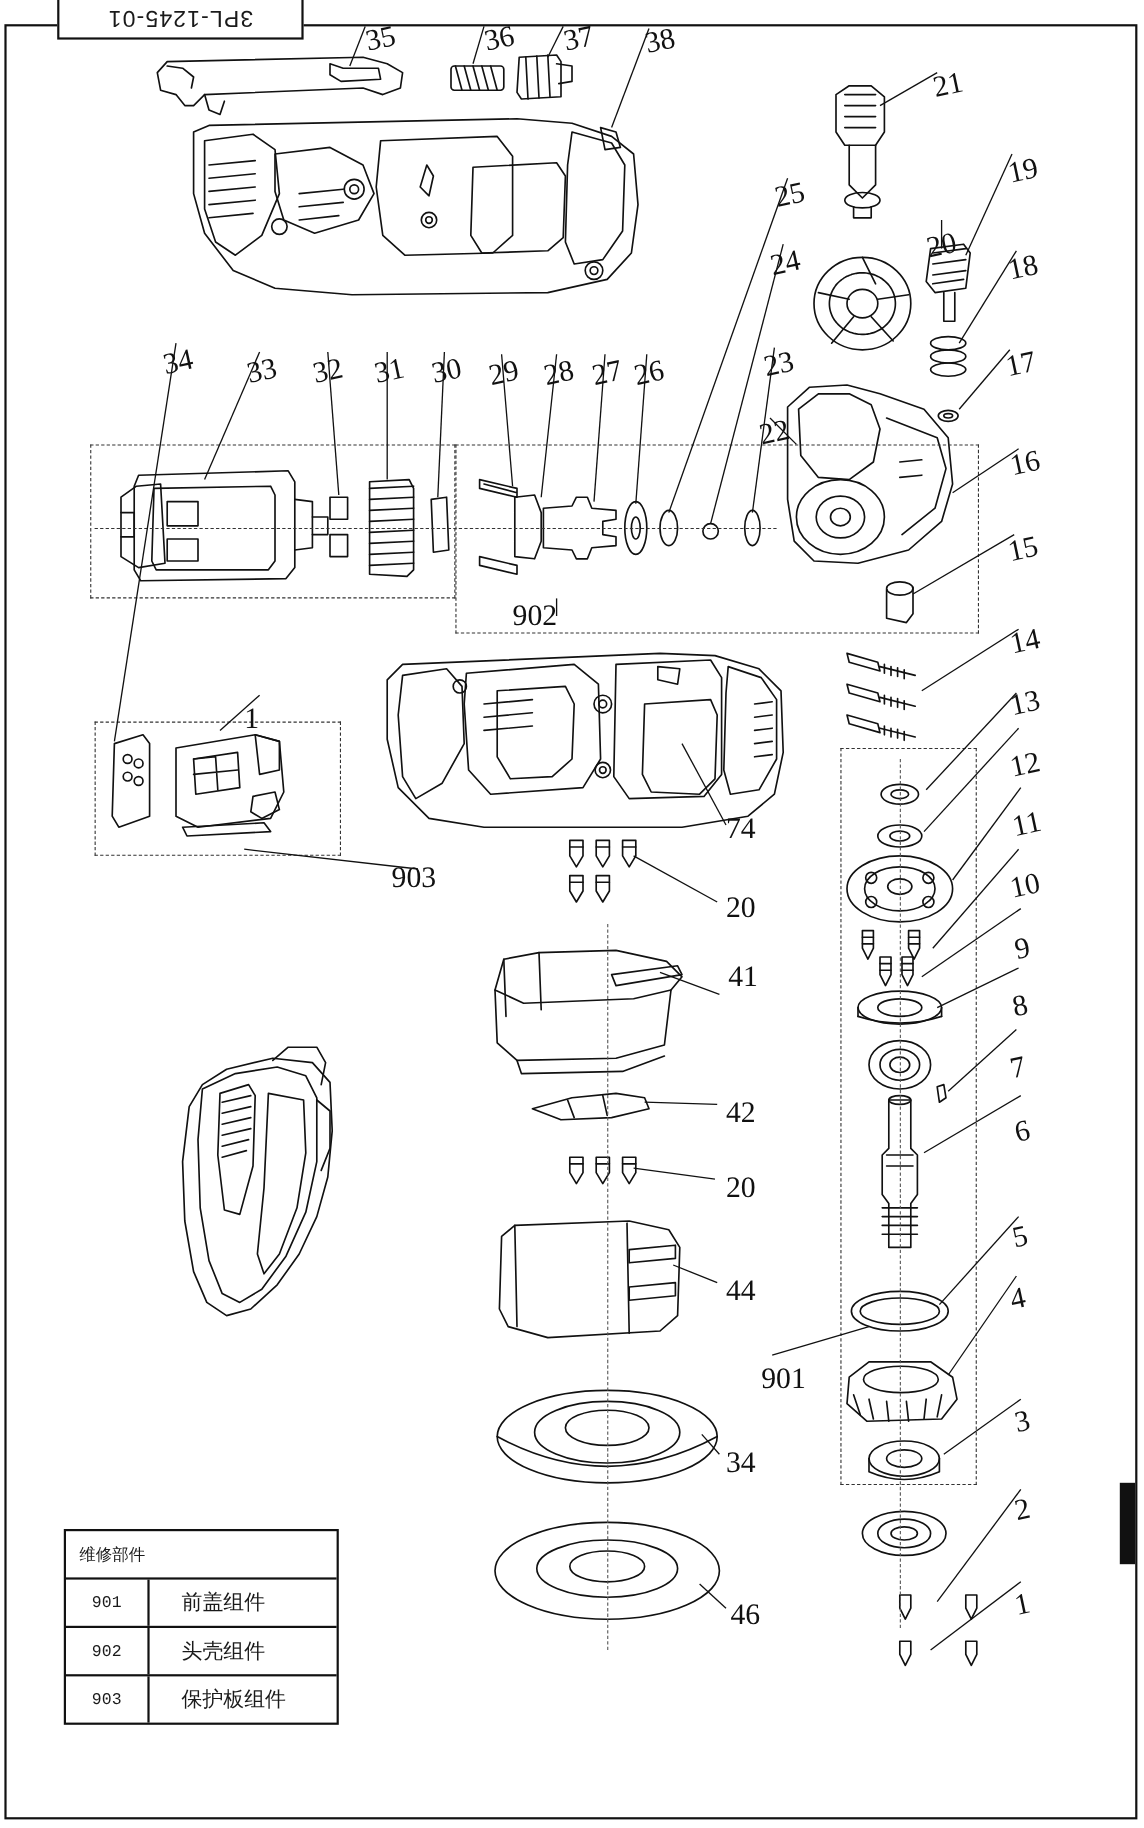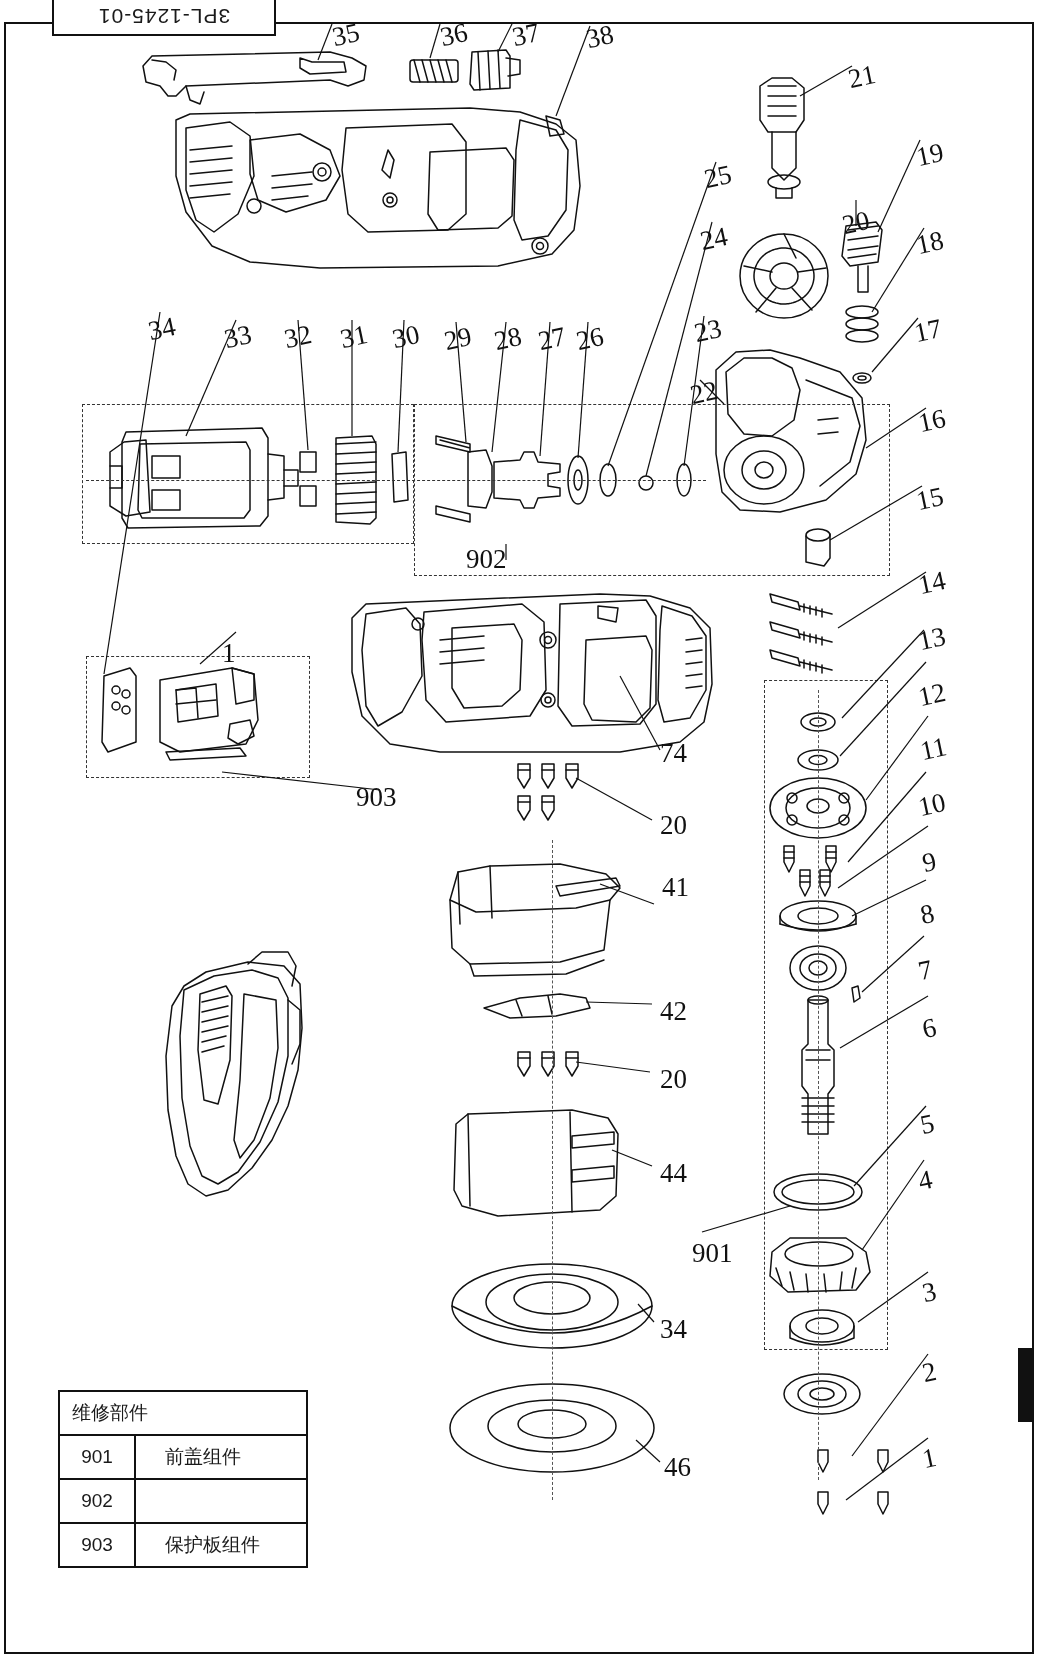--- a/index.html
+++ b/index.html
@@ -17,21 +17,21 @@
   .callout.flat{transform:rotate(0deg);}
   .dashline{position:absolute;border-top:1.4px dashed #333;}
   .dashbox{position:absolute;border:1.4px dashed #333;box-sizing:border-box;}
   .centerline{position:absolute;border-left:1.4px dashed #555;}
   .legend{position:absolute;left:58px;top:1390px;width:250px;border:2px solid #111;
        box-sizing:border-box;background:#fff;}
   .legend .row{display:flex;height:42px;border-bottom:2px solid #111;}
   .legend .row:last-child{border-bottom:none;}
   .legend .row.head{justify-content:flex-start;}
   .legend .c1{width:74px;border-right:2px solid #111;display:flex;align-items:center;
-       justify-content:center;font-size:19px;}
+       justify-content:center;font-size:15px;font-family:Liberation Mono, monospace;}
   .legend .c2{flex:1;display:flex;align-items:center;padding-left:29px;font-size:19px;}
   .legend .head .c1{width:auto;border-right:none;padding-left:12px;justify-content:flex-start;}
   svg.art{position:absolute;left:0;top:0;width:1040px;height:1662px;pointer-events:none;}
   .tick{position:absolute;background:#111;}
 </style>
 </head>
 <body>
 
 <div class="sheet">
 
@@ -481,20 +481,21 @@
   <div class="legend">
     <div class="row head">
       <div class="c1">维修部件</div>
     </div>
     <div class="row">
       <div class="c1">901</div>
       <div class="c2">前盖组件</div>
     </div>
     <div class="row">
       <div class="c1">902</div>
+      <div class="c2">头壳组件</div>
     </div>
     <div class="row">
       <div class="c1">903</div>
       <div class="c2">保护板组件</div>
     </div>
   </div>
 
   <div class="tick" style="left:1018px;top:1348px;width:14px;height:74px;background:#111;"></div>
 
 </div>

